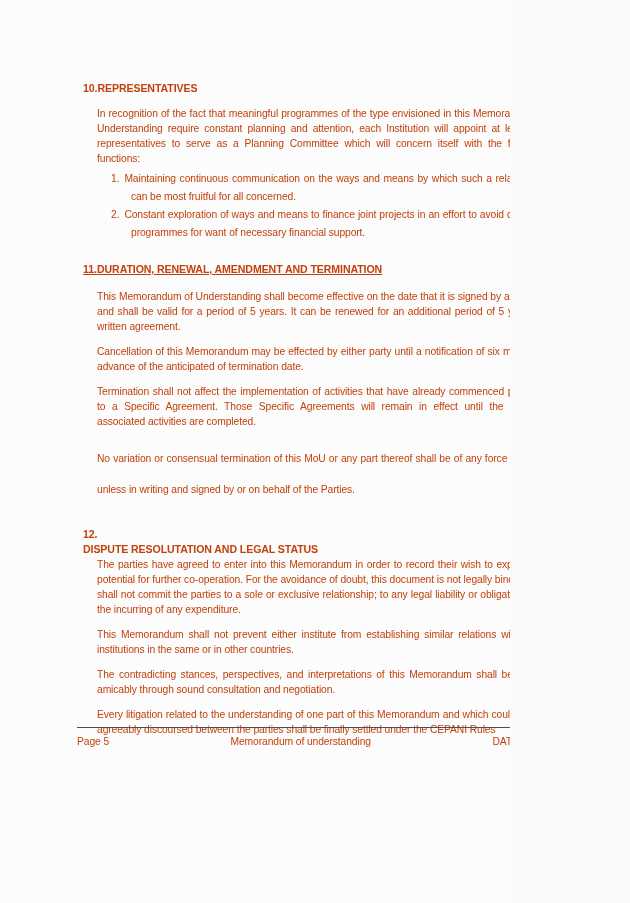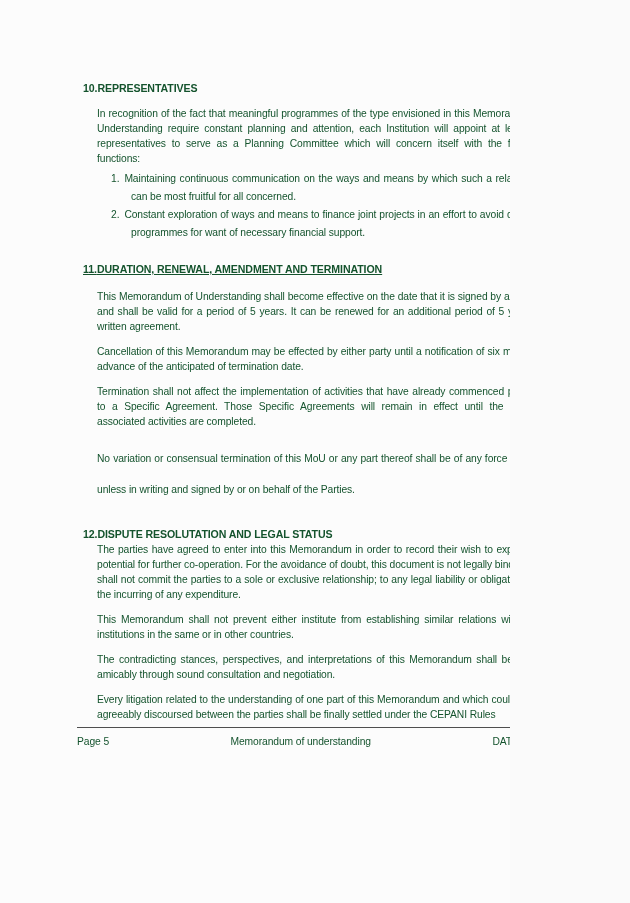--- a/index.html
+++ b/index.html
@@ -7,21 +7,21 @@
     padding: 0;
     background: #fafafa;
   }
   .page {
     position: relative;
     width: 510px;
     height: 903px;
     background: #fcfcfc;
     overflow: hidden;
     font-family: "Liberation Sans", sans-serif;
-    color: #14532d;
+    color: #c2410c;
   }
   .content {
     position: absolute;
     top: 81px;
     left: 83px;
     width: 464px;
     font-size: 10.3px;
     line-height: 15px;
     letter-spacing: -0.1px;
   }
@@ -48,21 +48,21 @@
     line-height: 18px;
   }
   .li {
     padding-left: 48px;
     text-indent: -20px;
     text-align: justify;
     text-align-last: left;
   }
   .linum { margin-right: 5px; }
   .h11 { margin-top: 20px; text-decoration: underline; }
-  .h12 { margin-top: 22px; }
+  .h12 { margin-top: 22px; flex-direction: column; }
   .footer {
     position: absolute;
     top: 727px;
     left: 77px;
     width: 481px;
     border-top: 1px solid #4f4f4f;
     padding-top: 8px;
     display: flex;
     justify-content: space-between;
     font-size: 10.3px;

